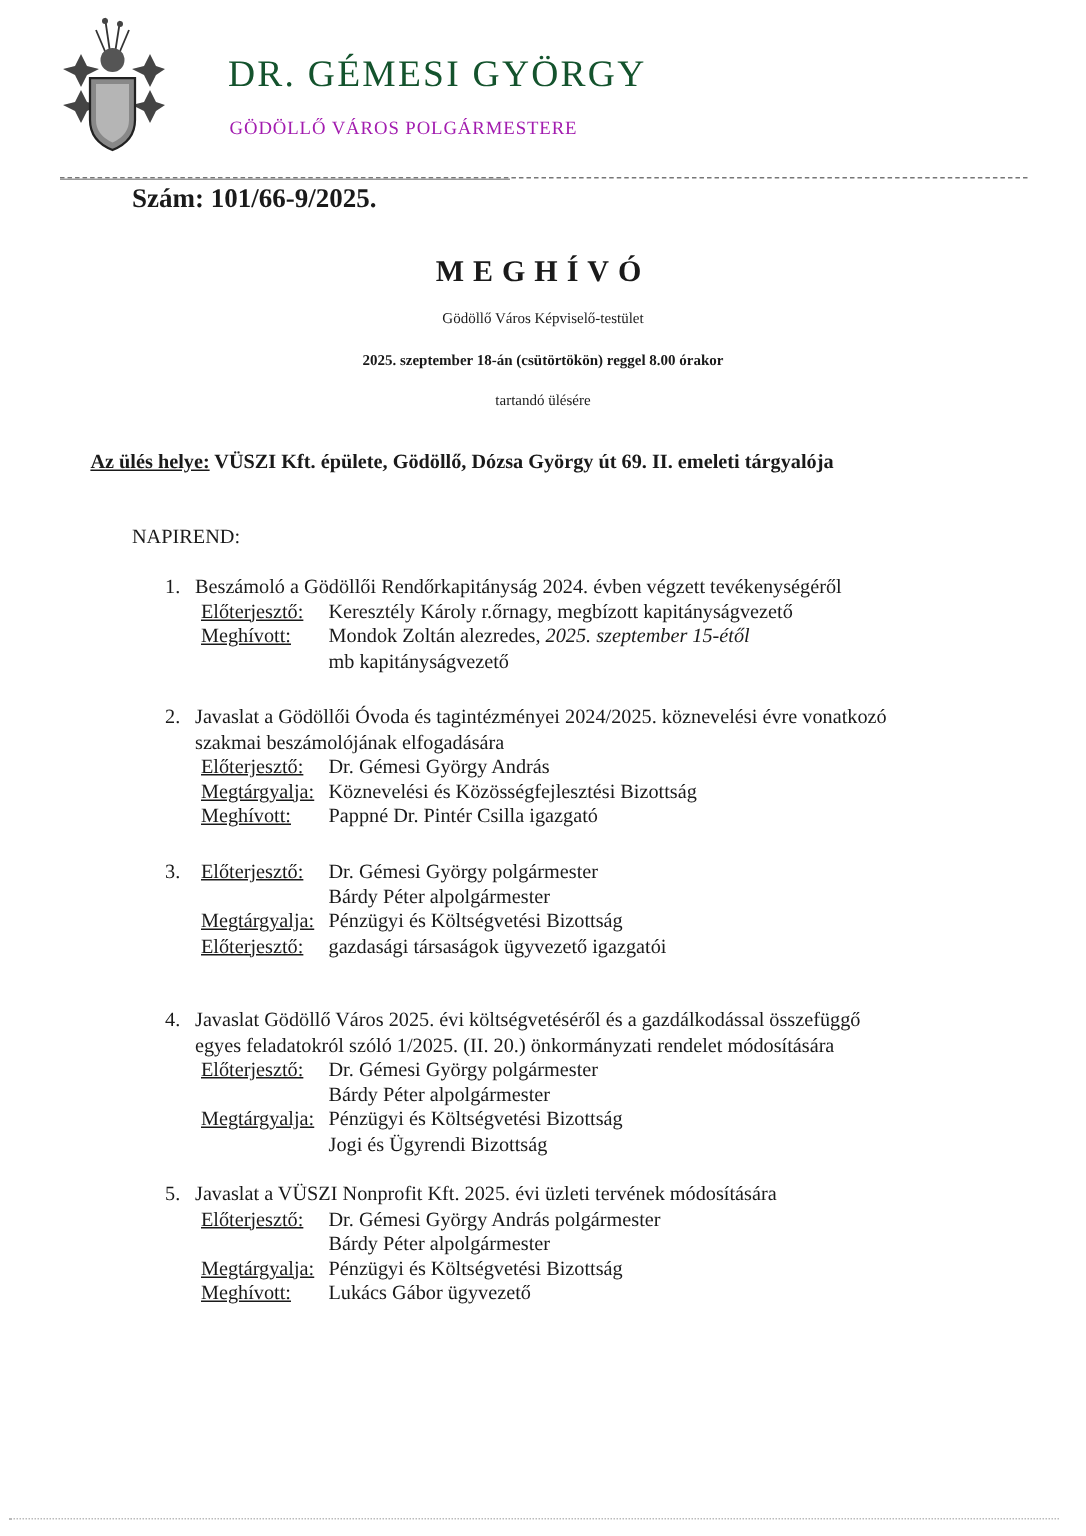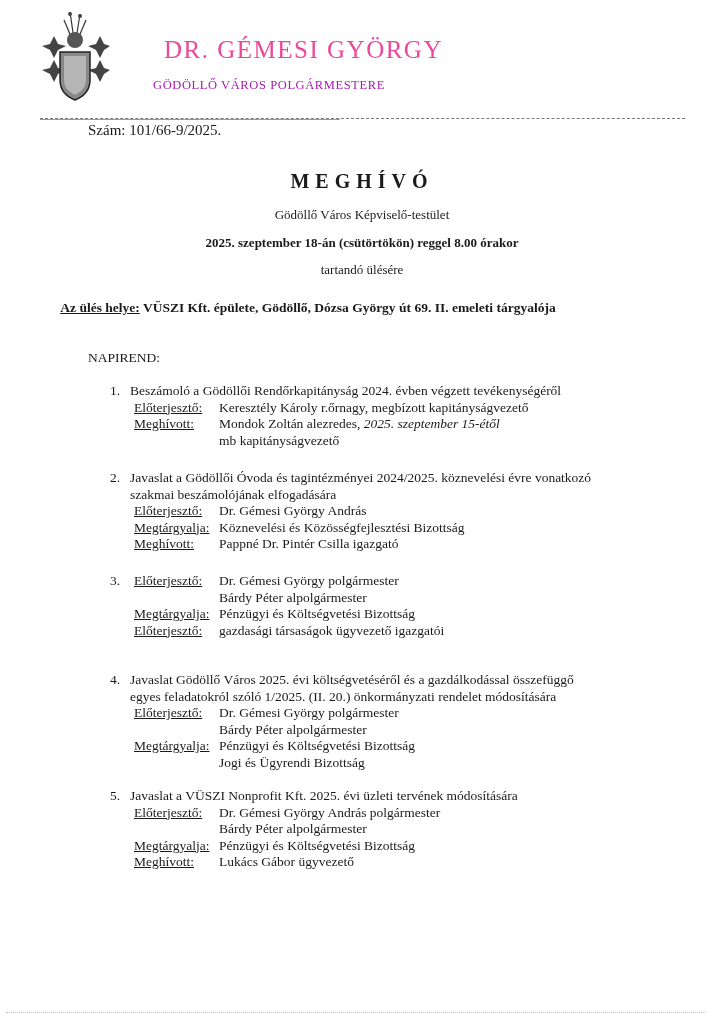--- a/index.html
+++ b/index.html
@@ -1,29 +1,29 @@
 <!DOCTYPE html>
 <html><head>
 <meta charset="utf-8">
 <style>
   html, body { margin: 0; padding: 0; background: #ffffff; }
   body { width: 724px; height: 1024px; position: relative; overflow: hidden;
          font-family: "Liberation Serif", "DejaVu Serif", serif; color: #1a1a1a; }
   .page { position: absolute; left: 0; top: 0; width: 724px; height: 1024px; }
 
   .crest { position: absolute; left: 40px; top: 6px; width: 70px; height: 96px; }
-  .hdr-name { position: absolute; left: 164px; top: 36px; font-size: 25px; letter-spacing: 1.5px; color: #ec4899; font-weight: normal; }
+  .hdr-name { position: absolute; left: 152px; top: 36px; font-size: 25px; letter-spacing: 1.5px; color: #14532d; font-weight: normal; }
   .hdr-sub { position: absolute; left: 153px; top: 78px; font-size: 12.5px; letter-spacing: 0.6px; color: #a21caf; }
   .hdr-rule { position: absolute; left: 40px; top: 118px; width: 645px; height: 0; border-top: 1px dashed #777; }
   .hdr-rule2 { position: absolute; left: 40px; top: 119px; width: 300px; height: 0; border-top: 1px solid #999; }
 
-  .ref { position: absolute; left: 88px; top: 122px; font-size: 15px; }
+  .ref { position: absolute; left: 88px; top: 122px; font-size: 18px; font-weight: bold; }
 
   .title { position: absolute; left: 0; width: 724px; top: 170px; text-align: center; font-size: 20px; font-weight: bold; letter-spacing: 6px; }
-  .c-line { position: absolute; left: 0; width: 724px; text-align: center; font-size: 13px; }
+  .c-line { position: absolute; left: 0; width: 724px; text-align: center; font-size: 10px; }
   .c1 { top: 207px; }
   .c2 { top: 235px; font-weight: bold; }
   .c3 { top: 262px; }
   .venue { position: absolute; left: 0; width: 616px; top: 300px; text-align: center; font-size: 13.5px; font-weight: bold; }
   .venue u { text-decoration: underline; }
 
   .napirend { position: absolute; left: 88px; top: 350px; font-size: 13.5px; }
 
   .item { position: absolute; left: 110px; width: 580px; font-size: 13.5px; line-height: 16.5px; }
   .item .num { position: absolute; left: 0; top: 0; }

